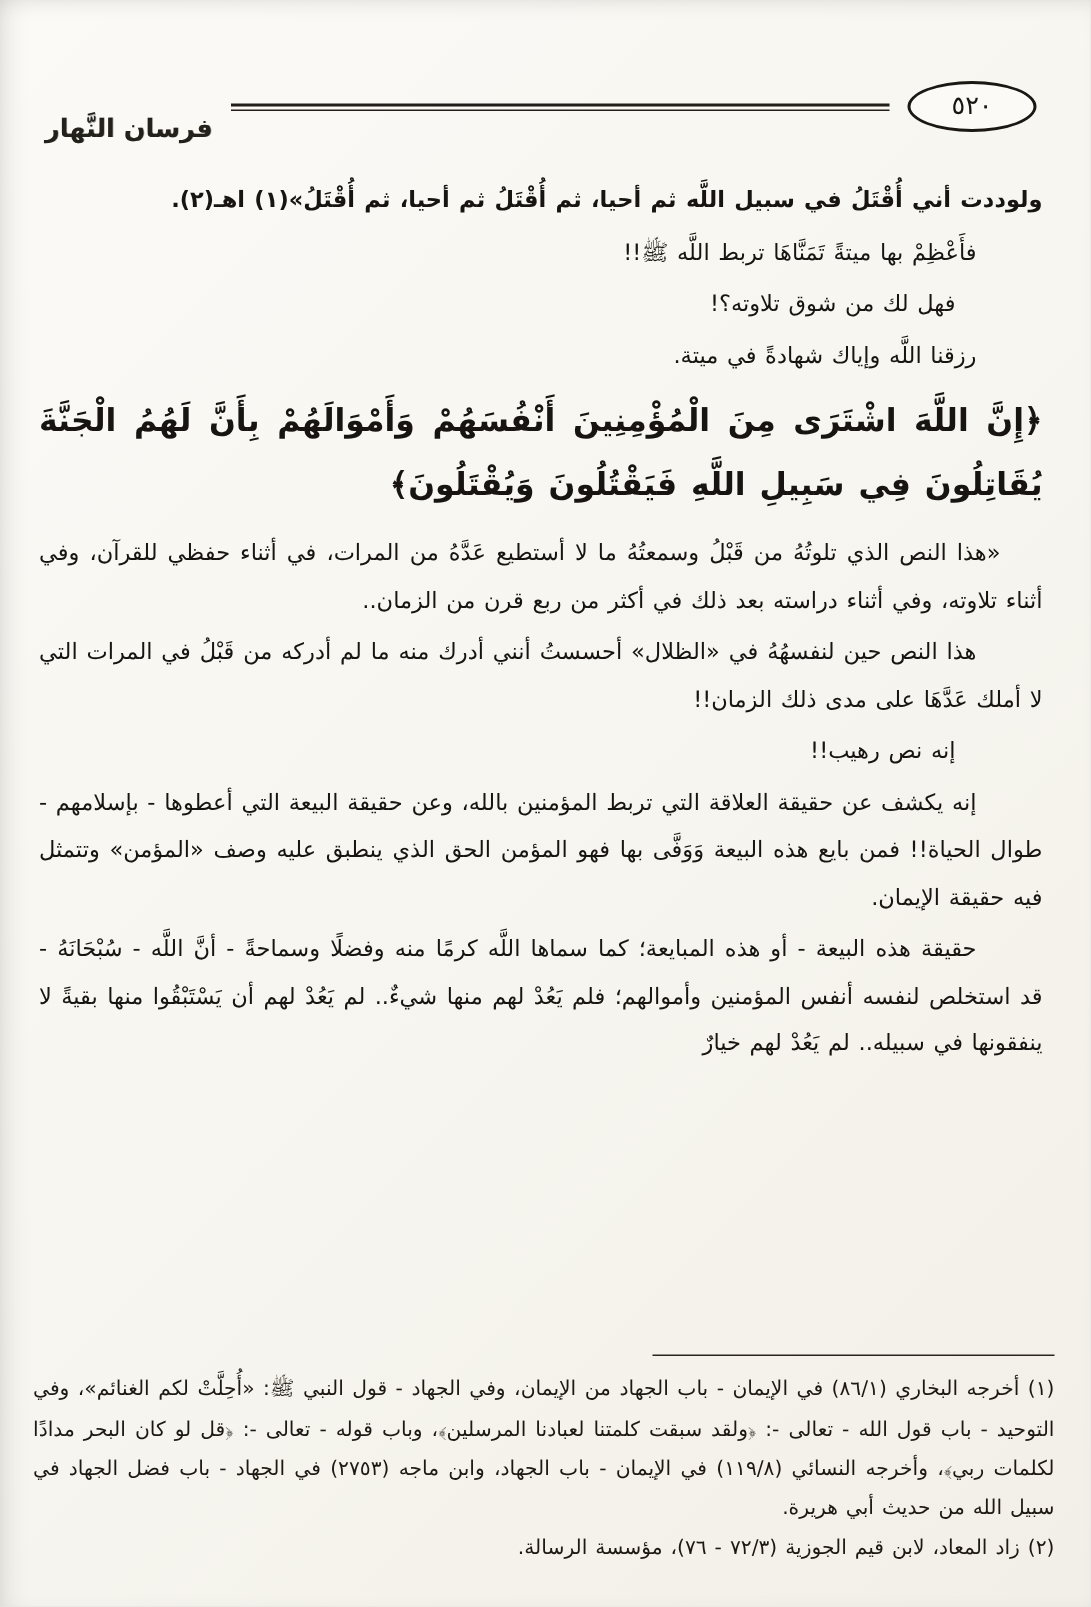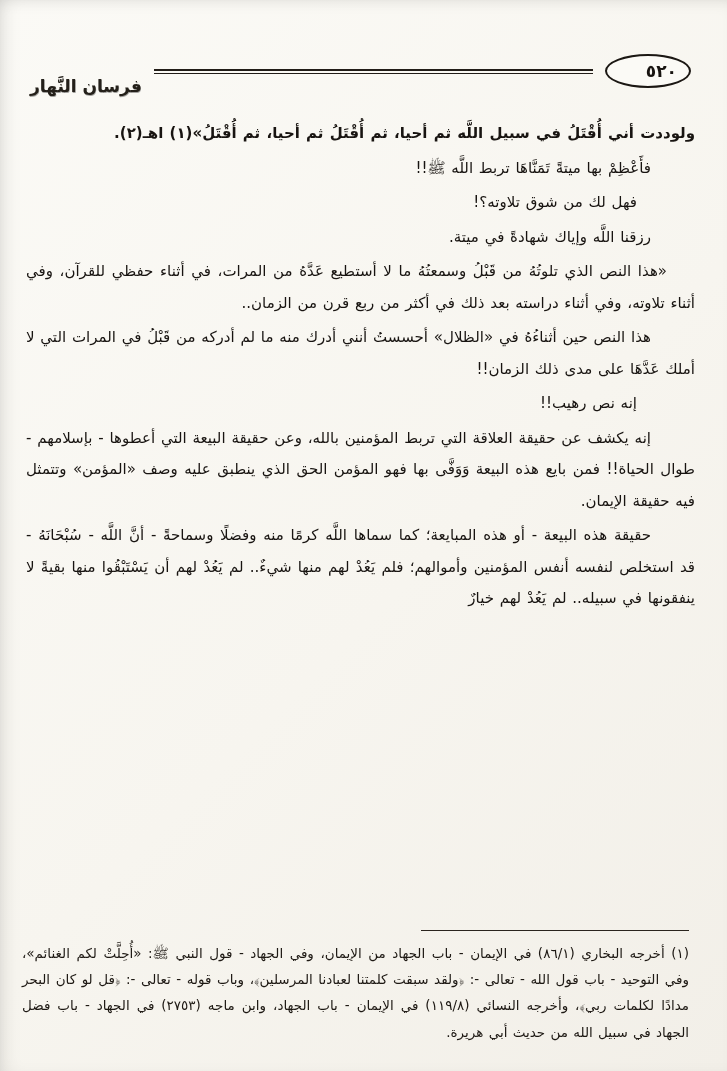--- a/index.html
+++ b/index.html
@@ -28,28 +28,28 @@
   .header {
     display: flex;
     align-items: center;
     gap: 12px;
     padding: 0 12px 0 10px;
     margin-bottom: 20px;
   }
   .page-number-cartouche {
     display: inline-flex;
     align-items: center;
-    justify-content: flex-start;
+    justify-content: center;
     min-width: 58px;
     height: 30px;
     padding: 0 12px;
     border: 2.5px solid #1b1713;
     border-radius: 50% / 50%;
     font-size: 17px;
-    font-weight: bold;
+    font-weight: normal;
     letter-spacing: 1px;
     background: #fbfaf6;
   }
   .header-rule {
     flex: 1;
     height: 5px;
     border-top: 2.5px solid #221d18;
     border-bottom: 1px solid #221d18;
     box-sizing: border-box;
   }
@@ -82,21 +82,21 @@
     font-weight: bold;
     font-size: 21px;
     line-height: 2.05;
     text-indent: 0;
     margin: 6px 0 8px 0;
     word-spacing: 2px;
   }
   
   .footnotes {
     position: absolute;
-    right: 38px;
+    right: 24px;
     left: 22px;
     bottom: 26px;
   }
   .footnote-rule {
     width: 268px;
     border-top: 1.6px solid #2a241e;
     margin-bottom: 9px;
   }
   .footnote {
     margin: 0;
@@ -118,25 +118,27 @@
     </span>
     <span class="header-rule"></span>
     <span class="book-title">فرسان النَّهار</span>
   </header>
 
   <main class="body-text">
     <p class="para bold indent-0">ولوددت أني أُقْتَلُ في سبيل اللَّه ثم أحيا، ثم أُقْتَلُ ثم أحيا، ثم أُقْتَلُ»(١) اهـ(٢).</p>
     <p class="para indent-2">فأَعْظِمْ بها ميتةً تَمَنَّاهَا تربط اللَّه ﷺ!!</p>
     <p class="para indent-3">فهل لك من شوق تلاوته؟!</p>
     <p class="para indent-2">رزقنا اللَّه وإياك شهادةً في ميتة.</p>
+    <p class="para quran">﴿إِنَّ اللَّهَ اشْتَرَى مِنَ الْمُؤْمِنِينَ أَنْفُسَهُمْ وَأَمْوَالَهُمْ بِأَنَّ لَهُمُ الْجَنَّةَ يُقَاتِلُونَ فِي سَبِيلِ اللَّهِ فَيَقْتُلُونَ وَيُقْتَلُونَ﴾</p>
     <p class="para indent-1">«هذا النص الذي تلوتُهُ من قَبْلُ وسمعتُهُ ما لا أستطيع عَدَّهُ من المرات، في أثناء حفظي للقرآن، وفي أثناء تلاوته، وفي أثناء دراسته بعد ذلك في أكثر من ربع قرن من الزمان..</p>
-    <p class="para indent-2">هذا النص حين أثناءُهُ في «الظلال» أحسستُ أنني أدرك منه ما لم أدركه من قَبْلُ في المرات التي لا أملك عَدَّهَا على مدى ذلك الزمان!!</p>
+    <p class="para indent-2">هذا النص حين لنفسهُهُ في «الظلال» أحسستُ أنني أدرك منه ما لم أدركه من قَبْلُ في المرات التي لا أملك عَدَّهَا على مدى ذلك الزمان!!</p>
     <p class="para indent-3">إنه نص رهيب!!</p>
     <p class="para indent-2">إنه يكشف عن حقيقة العلاقة التي تربط المؤمنين بالله، وعن حقيقة البيعة التي أعطوها - بإسلامهم - طوال الحياة!! فمن بايع هذه البيعة وَوَفَّى بها فهو المؤمن الحق الذي ينطبق عليه وصف «المؤمن» وتتمثل فيه حقيقة الإيمان.</p>
     <p class="para indent-2">حقيقة هذه البيعة - أو هذه المبايعة؛ كما سماها اللَّه كرمًا منه وفضلًا وسماحةً - أنَّ اللَّه - سُبْحَانَهُ - قد استخلص لنفسه أنفس المؤمنين وأموالهم؛ فلم يَعُدْ لهم منها شيءٌ.. لم يَعُدْ لهم أن يَسْتَبْقُوا منها بقيةً لا ينفقونها في سبيله.. لم يَعُدْ لهم خيارٌ</p>
   </main>
 
   <footer class="footnotes">
     <div class="footnote-rule"></div>
     <p class="footnote">(١) أخرجه البخاري (٨٦/١) في الإيمان - باب الجهاد من الإيمان، وفي الجهاد - قول النبي ﷺ: «أُحِلَّتْ لكم الغنائم»، وفي التوحيد - باب قول الله - تعالى -: ﴿ولقد سبقت كلمتنا لعبادنا المرسلين﴾، وباب قوله - تعالى -: ﴿قل لو كان البحر مدادًا لكلمات ربي﴾، وأخرجه النسائي (١١٩/٨) في الإيمان - باب الجهاد، وابن ماجه (٢٧٥٣) في الجهاد - باب فضل الجهاد في سبيل الله من حديث أبي هريرة.</p>
+    <p class="footnote">(٢) زاد المعاد، لابن قيم الجوزية (٧٢/٣ - ٧٦)، مؤسسة الرسالة.</p>
   </footer>
 
 </div>
 
 </body></html>

